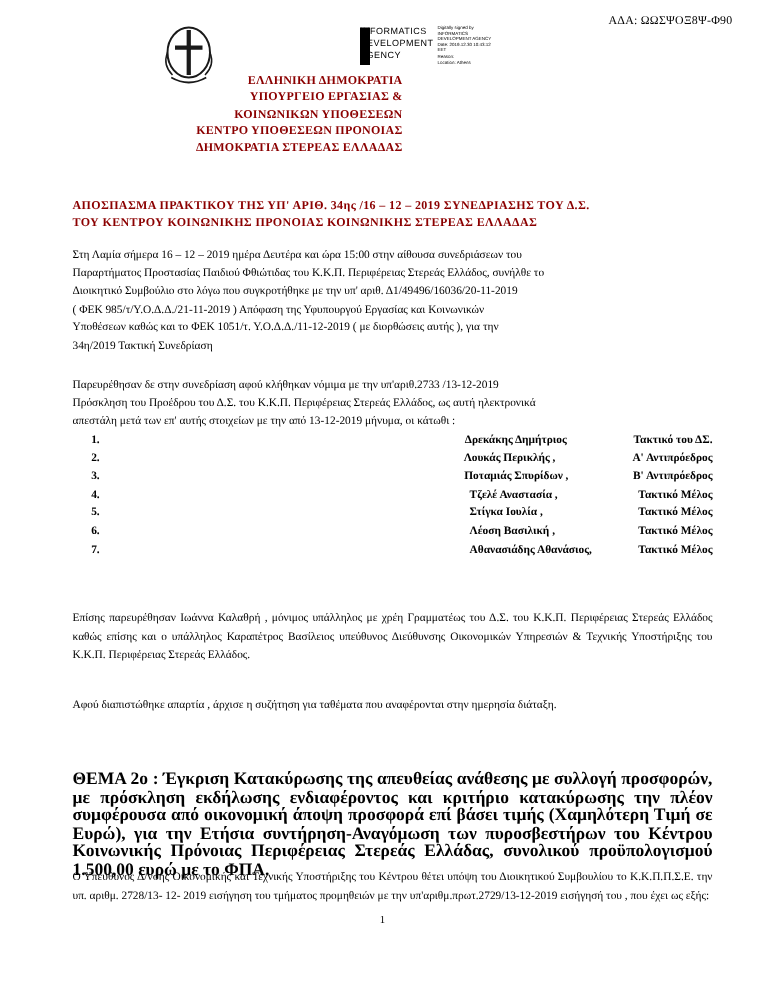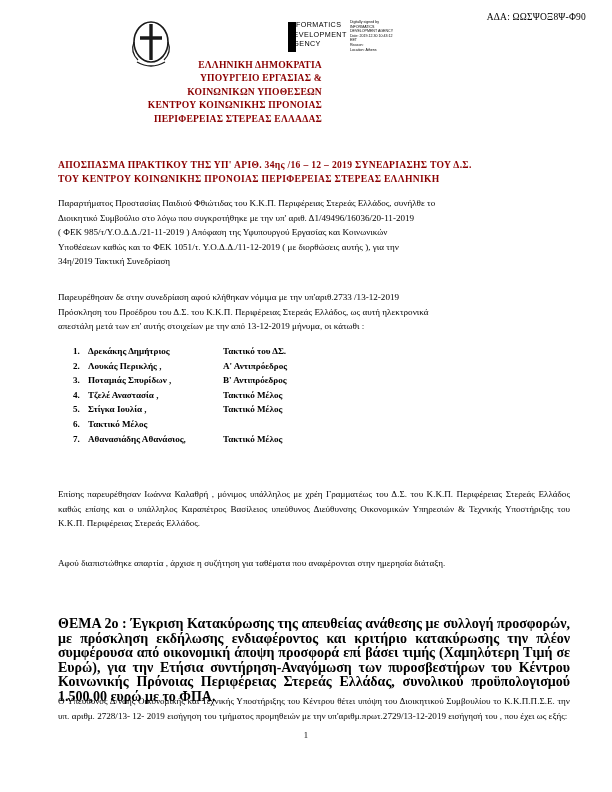--- a/index.html
+++ b/index.html
@@ -112,21 +112,21 @@
   .body-text {
     position: absolute;
     left: 58px;
     right: 42px;
     font-size: 9.1px;
     line-height: 14.6px;
     text-align: justify;
     color: #000;
   }
   .p1 { top: 196px; }
-  .p2 { top: 290px; }
+  .p2 { top: 300px; }
 
   .p1 .line, .p2 .line { display: block; }
 
   
   .members {
     position: absolute;
     top: 344px;
     left: 58px;
     right: 42px;
     font-size: 9.1px;
@@ -138,21 +138,21 @@
     list-style: decimal;
   }
   .members li {
     font-weight: bold;
     padding-left: 6px;
   }
   .members li .role {
     font-weight: bold;
   }
   .members li .nm { font-weight: bold; }
-  .mrow { display: flex; }
+  .mrow { display: flex; justify-content: flex-end; }
   .mrow .nm { width: 135px; display: inline-block; }
 
   .p3 { top: 487px; }
   .p4 { top: 556px; }
 
   .theme-block {
     position: absolute;
     top: 617px;
     left: 58px;
     right: 42px;
@@ -216,30 +216,31 @@
       <div>EET</div>
       <div>Reason:</div>
       <div>Location: Athens</div>
     </div>
   </div>
 
   <div class="org-block">
     <div>ΕΛΛΗΝΙΚΗ ΔΗΜΟΚΡΑΤΙΑ</div>
     <div>ΥΠΟΥΡΓΕΙΟ ΕΡΓΑΣΙΑΣ &amp;</div>
     <div>ΚΟΙΝΩΝΙΚΩΝ ΥΠΟΘΕΣΕΩΝ</div>
-    <div>ΚΕΝΤΡΟΥ ΚΟΙΝΩΝΙΚΗΣ ΠΡΟΝΟΙΑΣ</div>
-    <div>ΠΕΡΙΦΕΡΕΙΑΣ  ΣΤΕΡΕΑΣ ΕΛΛΑΔΑΣ</div>
+    <div>ΚΕΝΤΡΟ ΥΠΟΘΕΣΕΩΝ ΠΡΟΝΟΙΑΣ</div>
+    <div>ΔΗΜΟΚΡΑΤΙΑ  ΣΤΕΡΕΑΣ ΕΛΛΑΔΑΣ</div>
   </div>
 
   <div class="doc-title">
     <div class="l1">ΑΠΟΣΠΑΣΜΑ  ΠΡΑΚΤΙΚΟΥ  ΤΗΣ  ΥΠ' ΑΡΙΘ.  34ης /16 – 12 – 2019   ΣΥΝΕΔΡΙΑΣΗΣ  ΤΟΥ  Δ.Σ.</div>
-    <div class="l2">ΤΟΥ ΚΕΝΤΡΟΥ ΚΟΙΝΩΝΙΚΗΣ ΠΡΟΝΟΙΑΣ ΠΕΡΙΦΕΡΕΙΑΣ ΣΤΕΡΕΑΣ ΕΛΛΗΝΙΚΗ</div>
+    <div class="l2">ΤΟΥ ΚΕΝΤΡΟΥ ΚΟΙΝΩΝΙΚΗΣ ΠΡΟΝΟΙΑΣ ΚΟΙΝΩΝΙΚΗΣ ΣΤΕΡΕΑΣ ΕΛΛΑΔΑΣ</div>
   </div>
 
   <div class="body-text p1">
+    <span class="line">Στη Λαμία  σήμερα  16 – 12 – 2019  ημέρα Δευτέρα   και ώρα 15:00 στην αίθουσα συνεδριάσεων  του</span>
     <span class="line">Παραρτήματος Προστασίας Παιδιού Φθιώτιδας  του Κ.Κ.Π. Περιφέρειας Στερεάς Ελλάδος, συνήλθε το</span>
     <span class="line">Διοικητικό Συμβούλιο  στο λόγω που συγκροτήθηκε με την υπ' αριθ. Δ1/49496/16036/20-11-2019</span>
     <span class="line">( ΦΕΚ  985/τ/Υ.Ο.Δ.Δ./21-11-2019  )   Απόφαση  της  Υφυπουργού  Εργασίας  και   Κοινωνικών</span>
     <span class="line">Υποθέσεων καθώς  και το ΦΕΚ  1051/τ. Υ.Ο.Δ.Δ./11-12-2019   ( με διορθώσεις αυτής ), για την</span>
     <span class="line">34η/2019 Τακτική Συνεδρίαση</span>
   </div>
 
   <div class="body-text p2">
     <span class="line">Παρευρέθησαν  δε στην συνεδρίαση  αφού  κλήθηκαν  νόμιμα  με την υπ'αριθ.2733  /13-12-2019</span>
     <span class="line">Πρόσκληση του Προέδρου του Δ.Σ. του Κ.Κ.Π. Περιφέρειας Στερεάς Ελλάδος, ως αυτή ηλεκτρονικά</span>
@@ -273,20 +274,21 @@
         </span>
       </li>
       <li>
         <span class="mrow">
           <span class="nm">Στίγκα  Ιουλία ,</span>
           <span class="role">Τακτικό Μέλος</span>
         </span>
       </li>
       <li>
         <span class="mrow">
+          <span class="nm">Λέοση  Βασιλική ,</span>
           <span class="role">Τακτικό Μέλος</span>
         </span>
       </li>
       <li>
         <span class="mrow">
           <span class="nm">Αθανασιάδης Αθανάσιος,</span>
           <span class="role">Τακτικό Μέλος</span>
         </span>
       </li>
     </ol>

